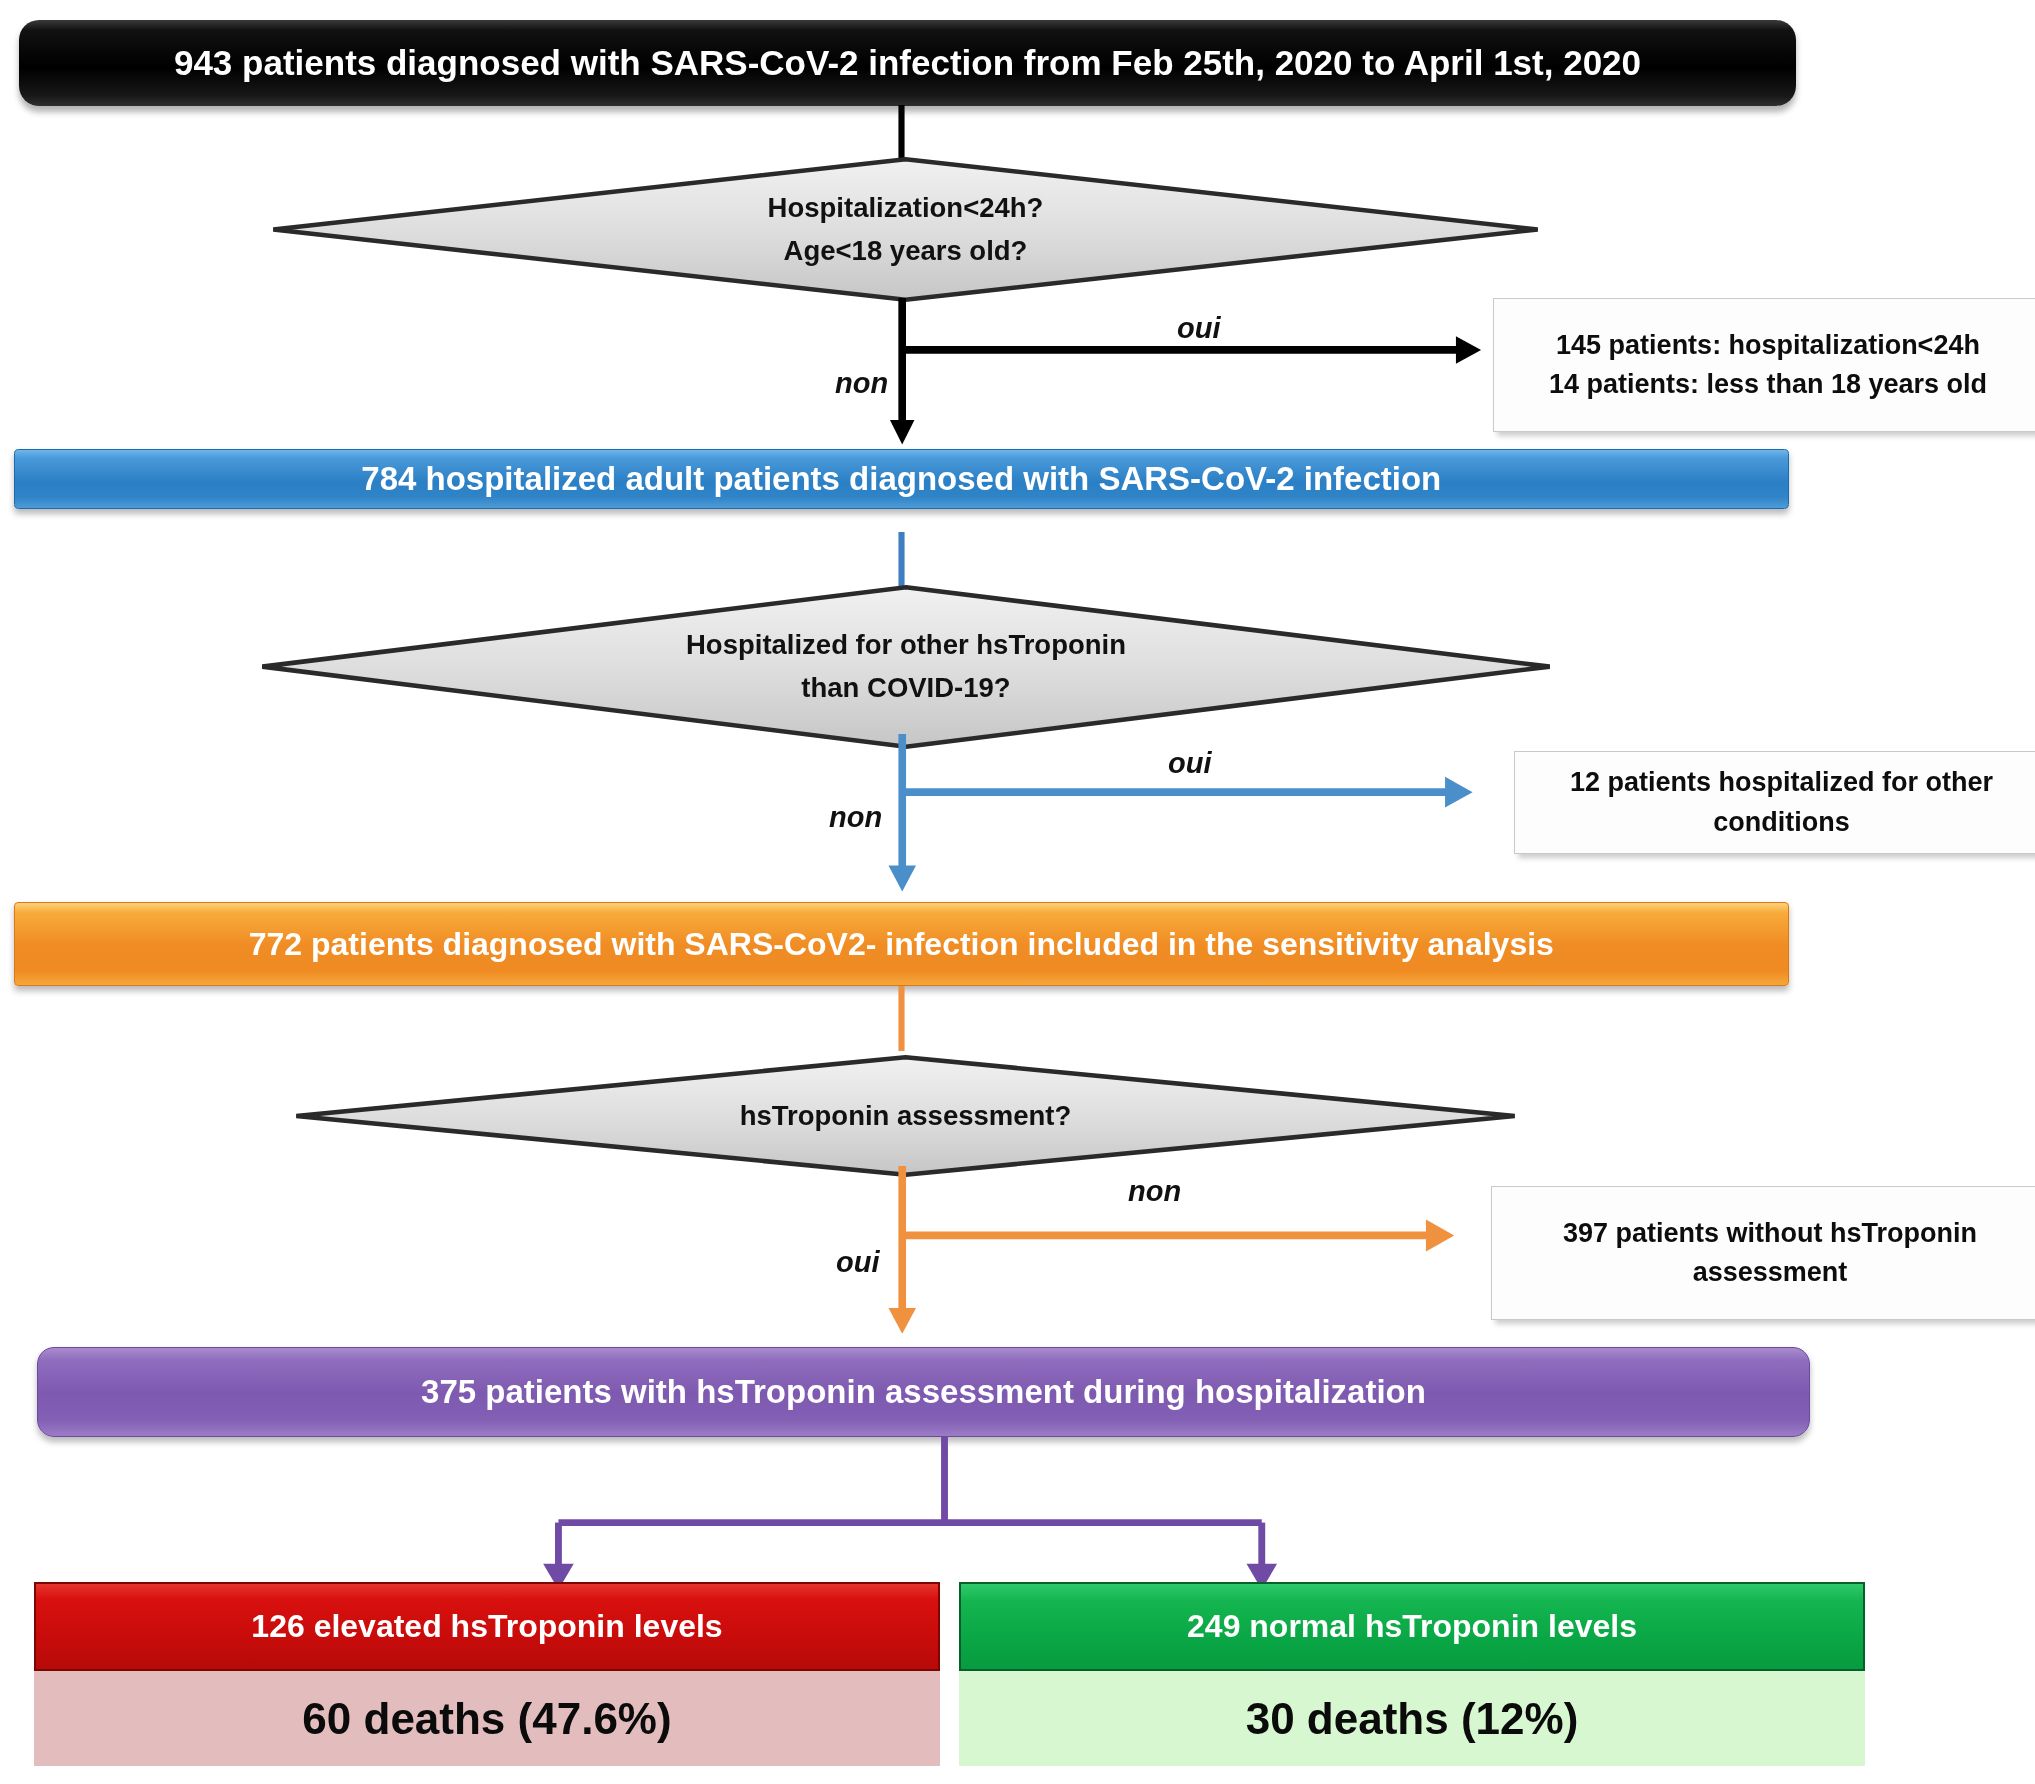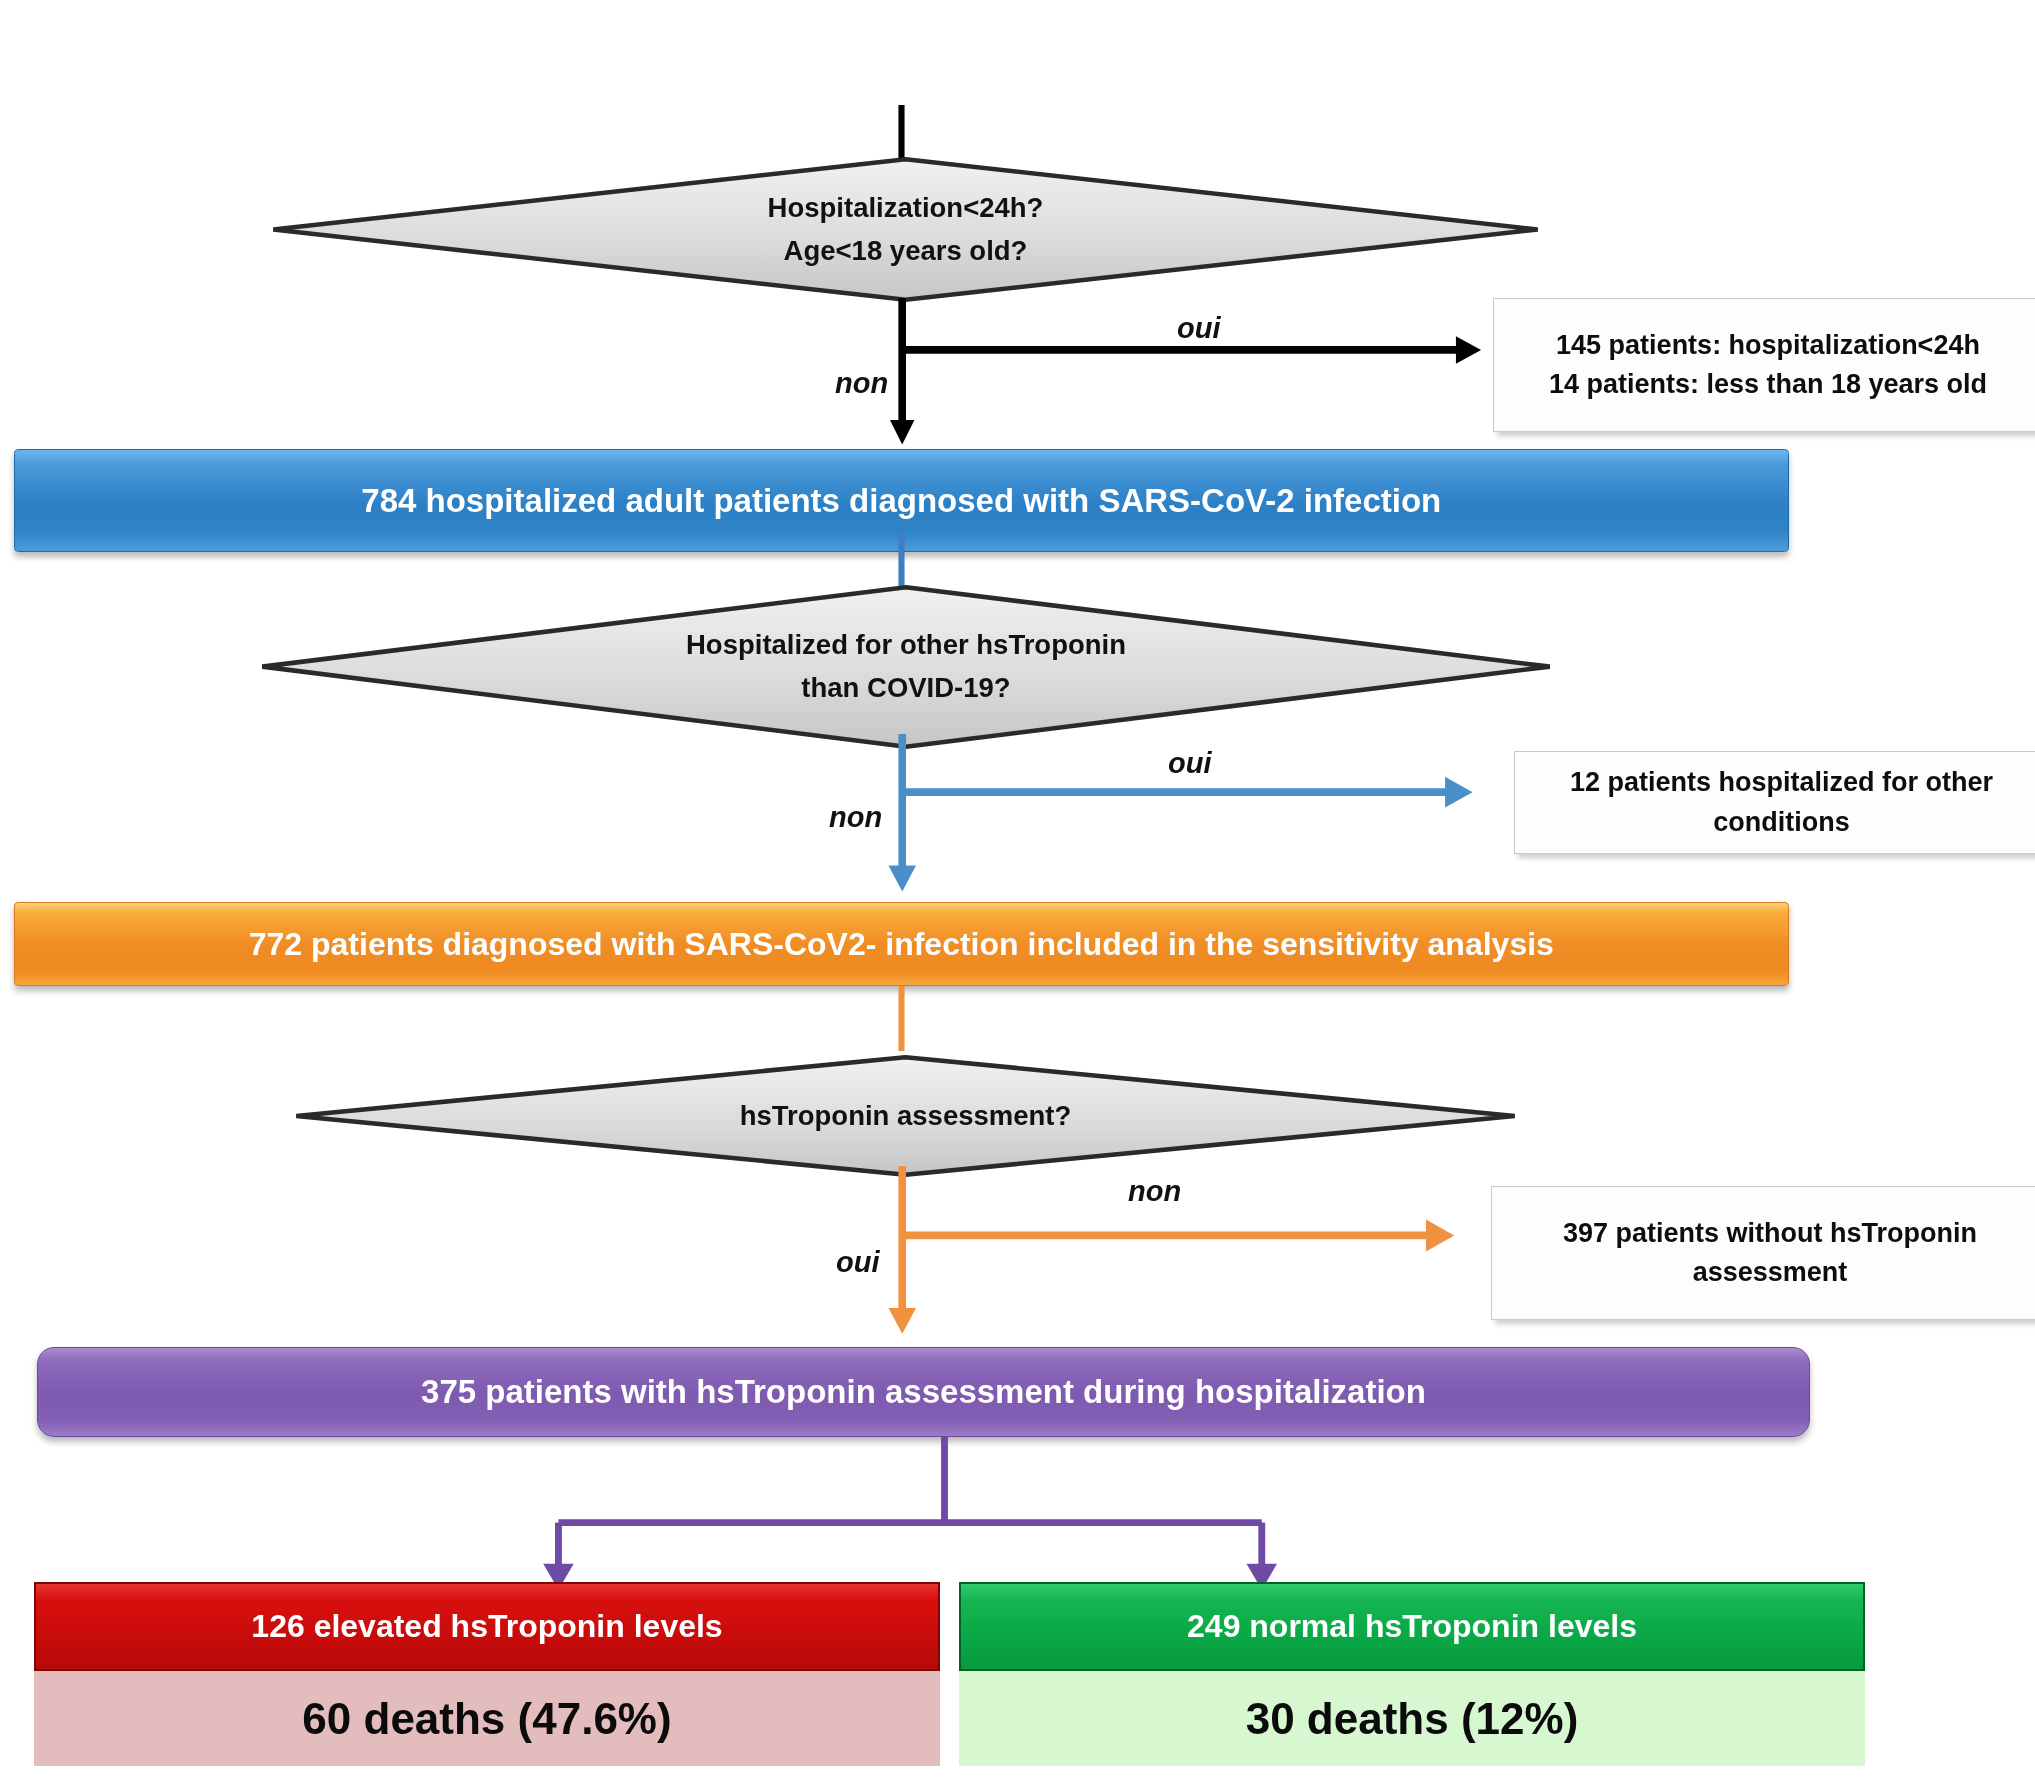--- a/index.html
+++ b/index.html
@@ -156,20 +156,23 @@
     font-weight: bold;
     color: #111111;
     white-space: nowrap;
   }
 </style>
 </head>
 <body>
 
 <div id="canvas">
 
+  <div class="node bar-black" style="left:19px; top:20px; width:1777px; height:86px; font-size:35px; padding:0 18.3px;">
+    <span>943 patients diagnosed with SARS-CoV-2 infection from Feb 25th, 2020 to  April 1st, 2020</span>
+  </div>
 
   <div class="conn" style="left:890px; top:105px; width:23px; height:61px;">
     <svg viewBox="0 0 30 80" preserveAspectRatio="none">
       <line x1="15" y1="0" x2="15" y2="80" stroke="#000000" stroke-width="8"></line>
     </svg>
   </div>
 
   <div class="diamond-wrap" style="left:271px; top:157px; width:1269px; height:145px;">
     <svg viewBox="0 0 1660 190" preserveAspectRatio="none">
       <defs>
@@ -205,21 +208,21 @@
     <span>non</span>
   </div>
 
   <div class="callout" style="left:1454px; top:298px; width:550px; height:134px; font-size:27px;">
     <div class="lines">
       <span>145  patients: hospitalization&lt;24h</span>
       <span>14 patients: less than 18 years old</span>
     </div>
   </div>
 
-  <div class="node bar-blue" style="left:13.8px; top:449px; width:1775px; height:103px; font-size:33px; padding:0 18.3px;">
+  <div class="node bar-blue" style="left:13.8px; top:449px; width:1775px; height:60px; font-size:33px; padding:0 18.3px;">
     <span>784 hospitalized adult patients diagnosed with SARS-CoV-2 infection</span>
   </div>
 
   <div class="conn" style="left:890px; top:532px; width:23px; height:61px;">
     <svg viewBox="0 0 30 80" preserveAspectRatio="none">
       <line x1="15" y1="0" x2="15" y2="80" stroke="#3f7fc1" stroke-width="8"></line>
     </svg>
   </div>
 
   <div class="diamond-wrap" style="left:260px; top:585px; width:1292px; height:164px;">

